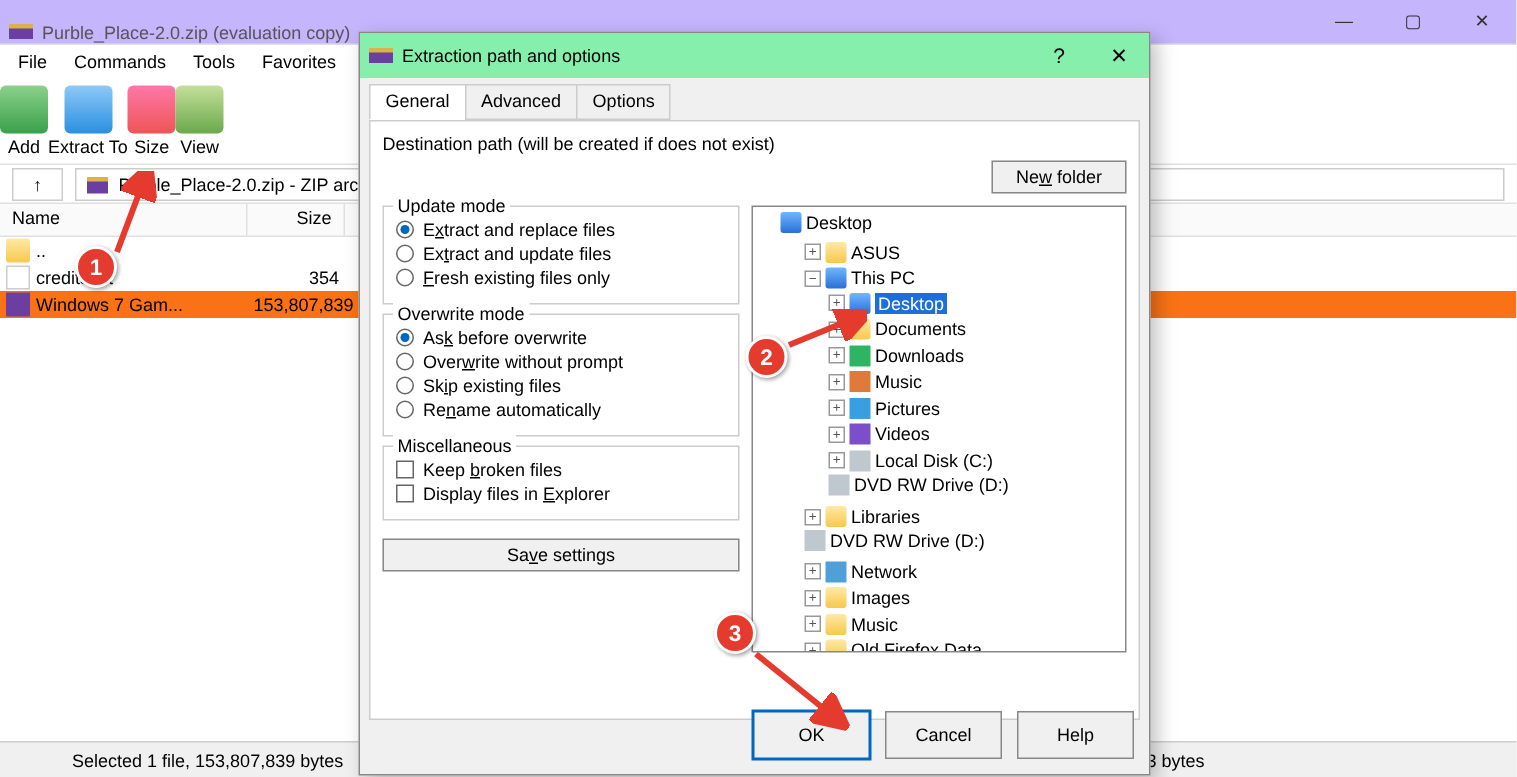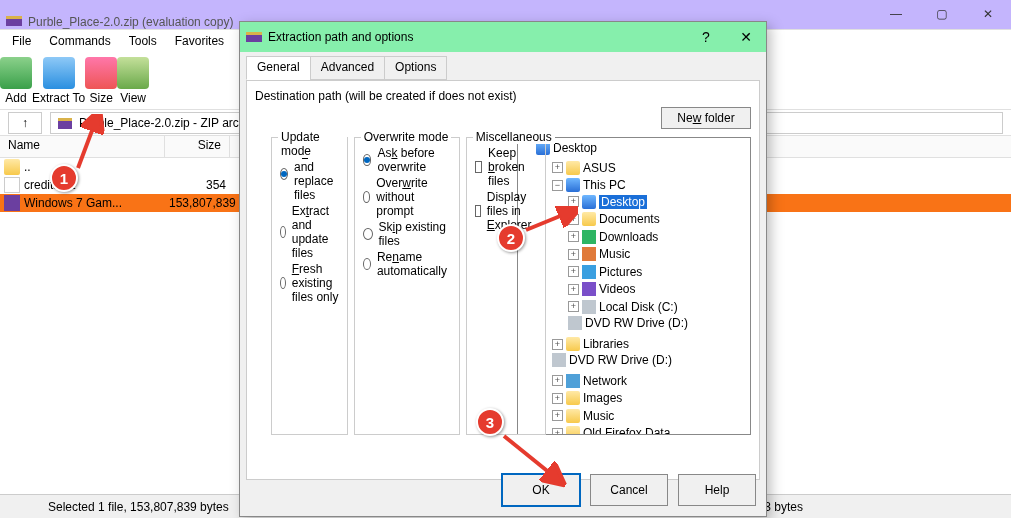--- a/index.html
+++ b/index.html
@@ -38,21 +38,21 @@
 .dialog .dtitlebar .dbtn { width:40px; height:30px; display:flex; align-items:center; justify-content:center; font-size:14px; }
 .tabs { display:flex; height:24px; margin: 4px 6px 0 6px; }
 .tabs .tab { padding: 3px 10px; border:1px solid #ccc; background:#f0f0f0; margin-right:-1px; }
 .tabs .tab.active { background:#fff; border-bottom:1px solid #fff; }
 .tabpage { margin: 0 6px 6px 6px; border:1px solid #ccc; background:#fff; padding:8px; height: 400px; position:relative; }
 .destlbl { margin-bottom:4px; }
 .destrow { display:flex; gap:8px; align-items:center; }
 .destrow .combo { flex:1; height:22px; border:1px solid #888; background:#fff; display:flex; align-items:center; padding:0 4px; justify-content:space-between;}
 .rbtn { width:90px; height:22px; border:1px solid #888; background:#f0f0f0; display:flex; align-items:center; justify-content:center; }
 .panels { display:flex; gap:8px; margin-top:8px; height: 298px;}
-.leftcol { width: 238px; display:flex; flex-direction:row; gap:6px;margin-left:16px; }
+.leftcol { width: 238px; display:flex; flex-direction:column; gap:6px; }
 .group { border:1px solid #ccc; padding: 6px 8px 8px 8px; position:relative; }
 .group .glabel { position:absolute; top:-8px; left:6px; background:#fff; padding:0 3px; }
 .radio, .check { display:flex; align-items:center; gap:6px; margin: 2px 0; }
 .radio .bullet { width:12px; height:12px; border:1px solid #666; border-radius:50%; display:flex; align-items:center; justify-content:center;}
 .radio.sel .bullet::after { content:""; width:6px; height:6px; background:#0067c0; border-radius:50%; }
 .check .box { width:12px; height:12px; border:1px solid #666; }
 .rightcol { flex:1; border:1px solid #888; background:#fff; overflow:auto; padding:2px;}
 .tree ul { list-style:none; margin:0; padding-left:16px; }
 .tree li { white-space:nowrap; padding:1px 0;}
 .tree .node { display:inline-flex; align-items:center; gap:3px; }

